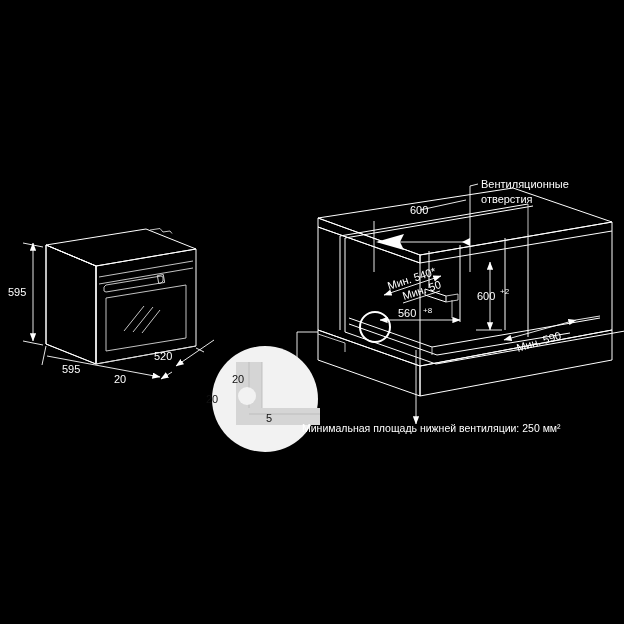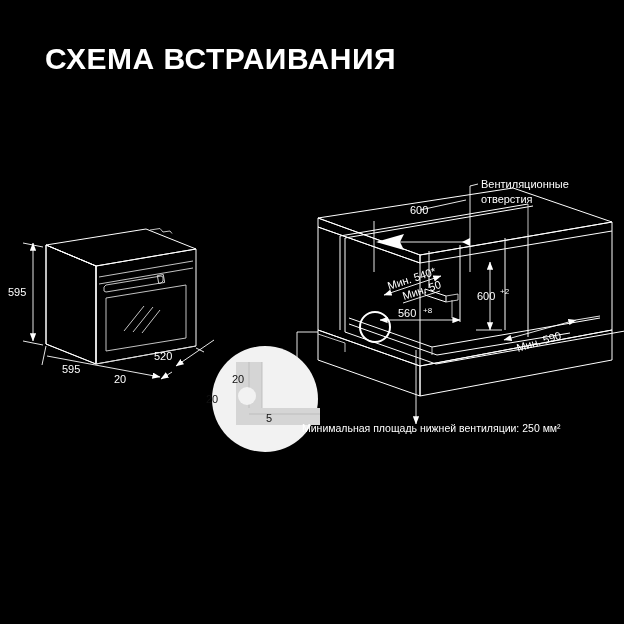--- a/index.html
+++ b/index.html
@@ -98,21 +98,20 @@
   .hole {
     fill: #f2f2f2;
     stroke: none;
   }
 </style>
 </head>
 <body>
 
 <div id="root">
 
-  <div id="page-title">СХЕМА ВСТРАИВАНИЯ</div>
 
   <svg class="draw" viewBox="0 0 624 624">
     <defs>
       <marker id="arrA" markerWidth="9" markerHeight="7" refX="8.5" refY="3.5" orient="auto">
         <polygon points="0,0 9,3.5 0,7" class="arrowhead"></polygon>
       </marker>
       <marker id="arrB" markerWidth="9" markerHeight="7" refX="0.5" refY="3.5" orient="auto">
         <polygon points="9,0 0,3.5 9,7" class="arrowhead"></polygon>
       </marker>
     </defs>

